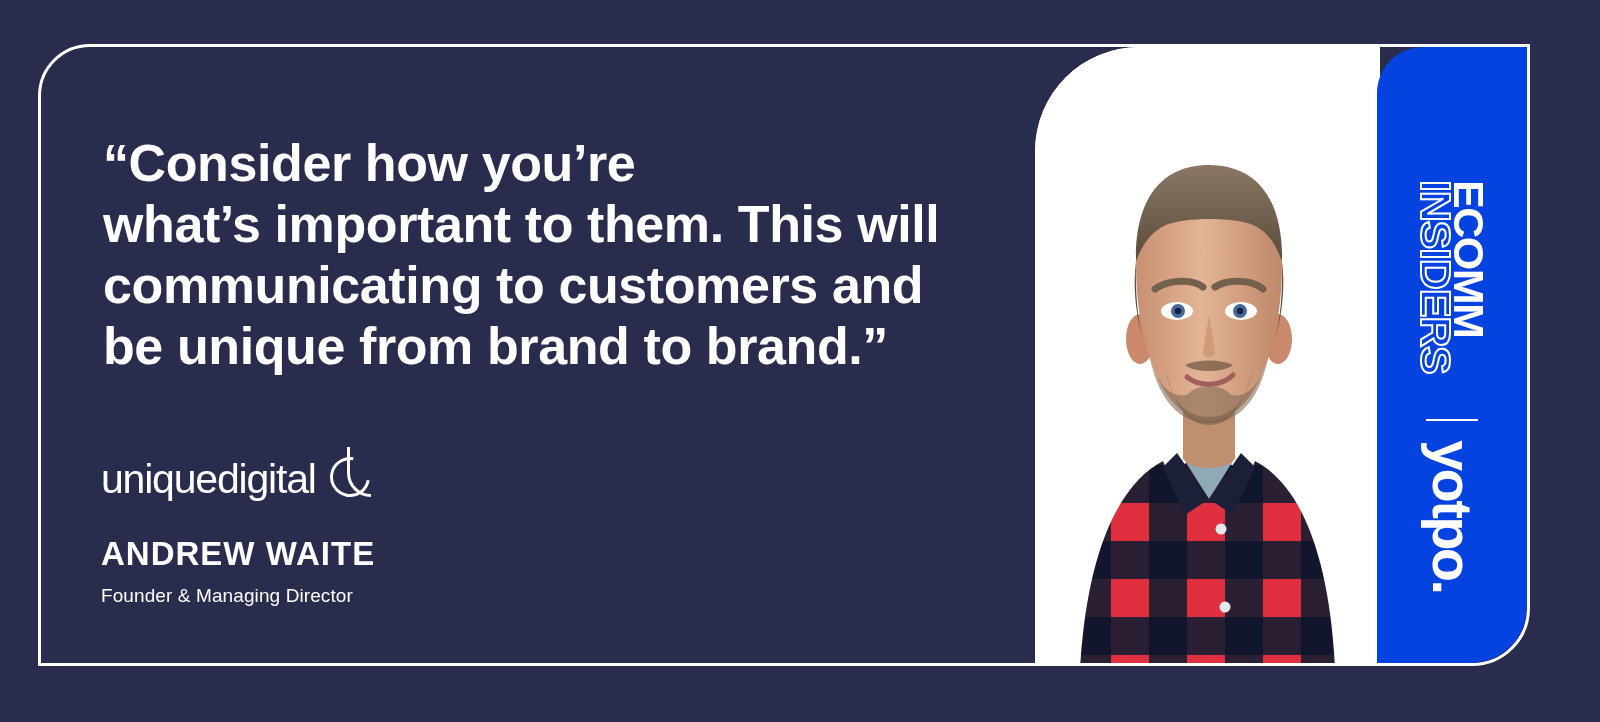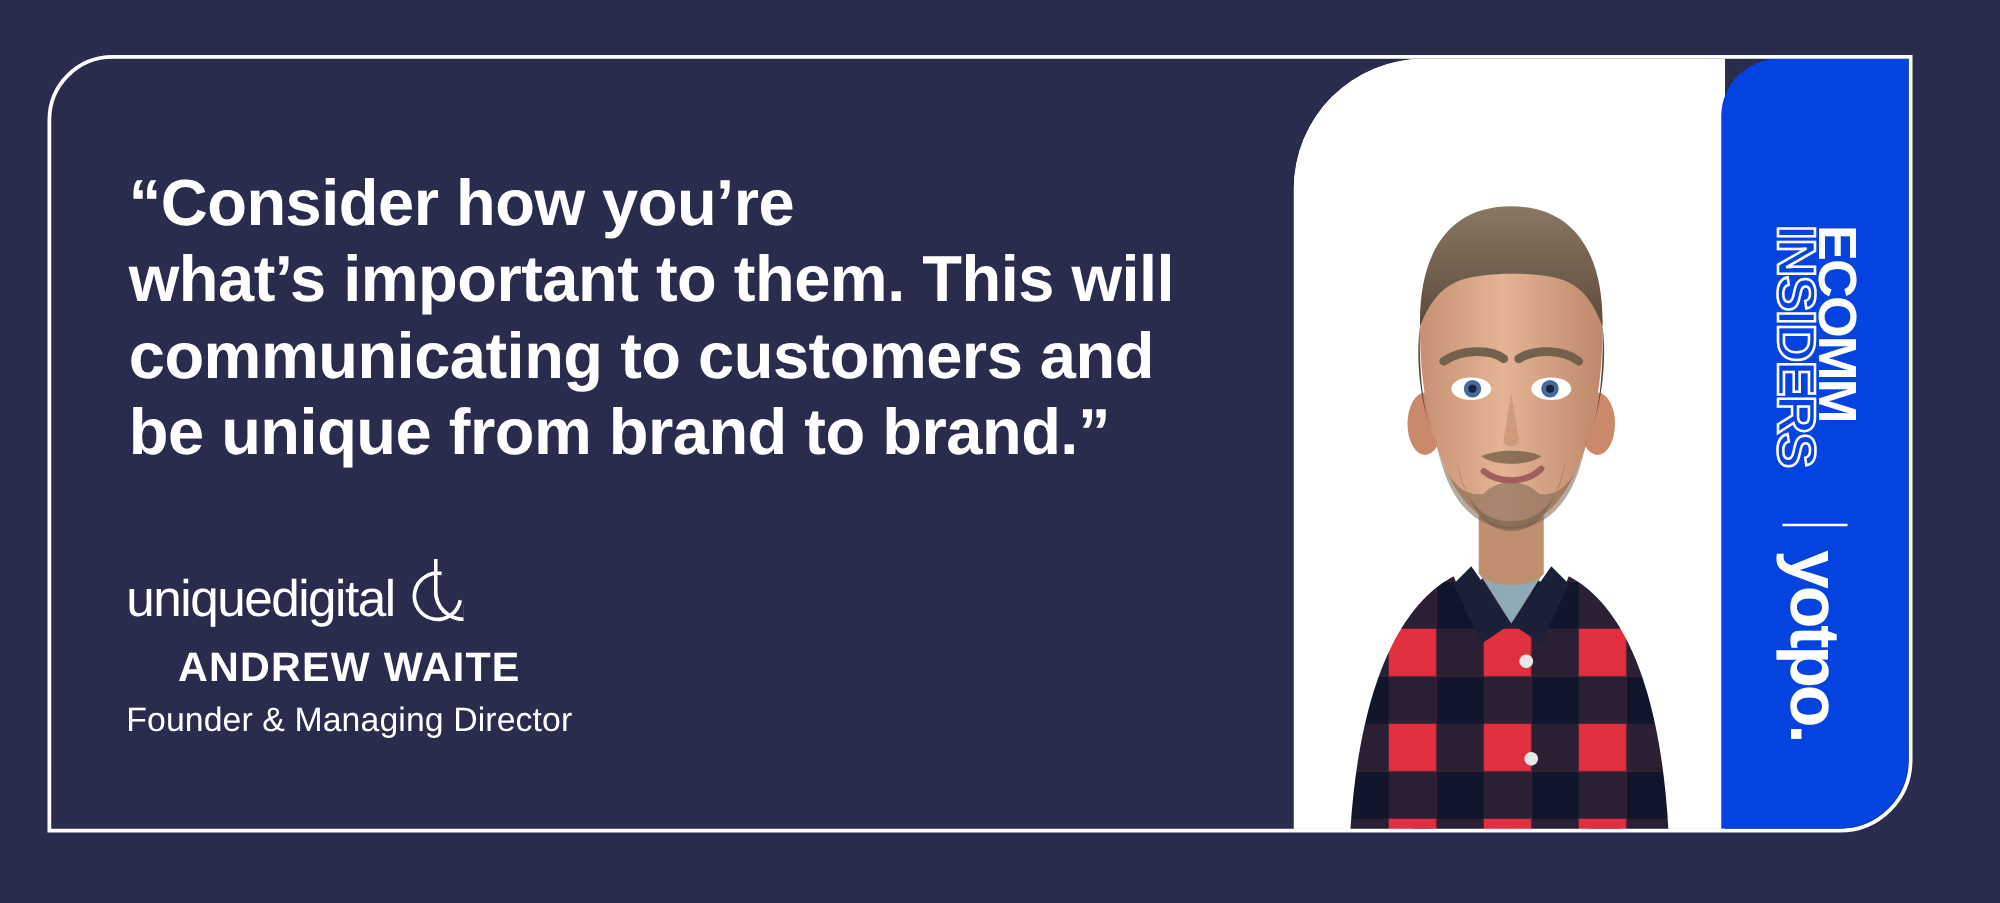--- a/index.html
+++ b/index.html
@@ -78,33 +78,33 @@
     width:24px;height:50px;
     border:3.5px solid #fff;
     border-top:none;border-right:none;
     border-radius:0 0 0 24px;
     box-sizing:border-box;
   }
 
   
   .person{
     position:absolute;
-    left:60px; top:468px;text-align:center;
+    left:60px; top:488px;
   }
   .person-name{
     color:#ffffff;
     font-size:33px;
     font-weight:700;
     letter-spacing:1.0px;
     line-height:38px;
     white-space:nowrap;
   }
   .person-role{
     color:#ffffff;
-    font-size:27px;
+    font-size:19px;
     font-weight:400;
     line-height:34px;
     letter-spacing:0.1px;
     margin-top:6px;
     white-space:nowrap;
   }
 
   
   .bluepanel{
     position:absolute;

